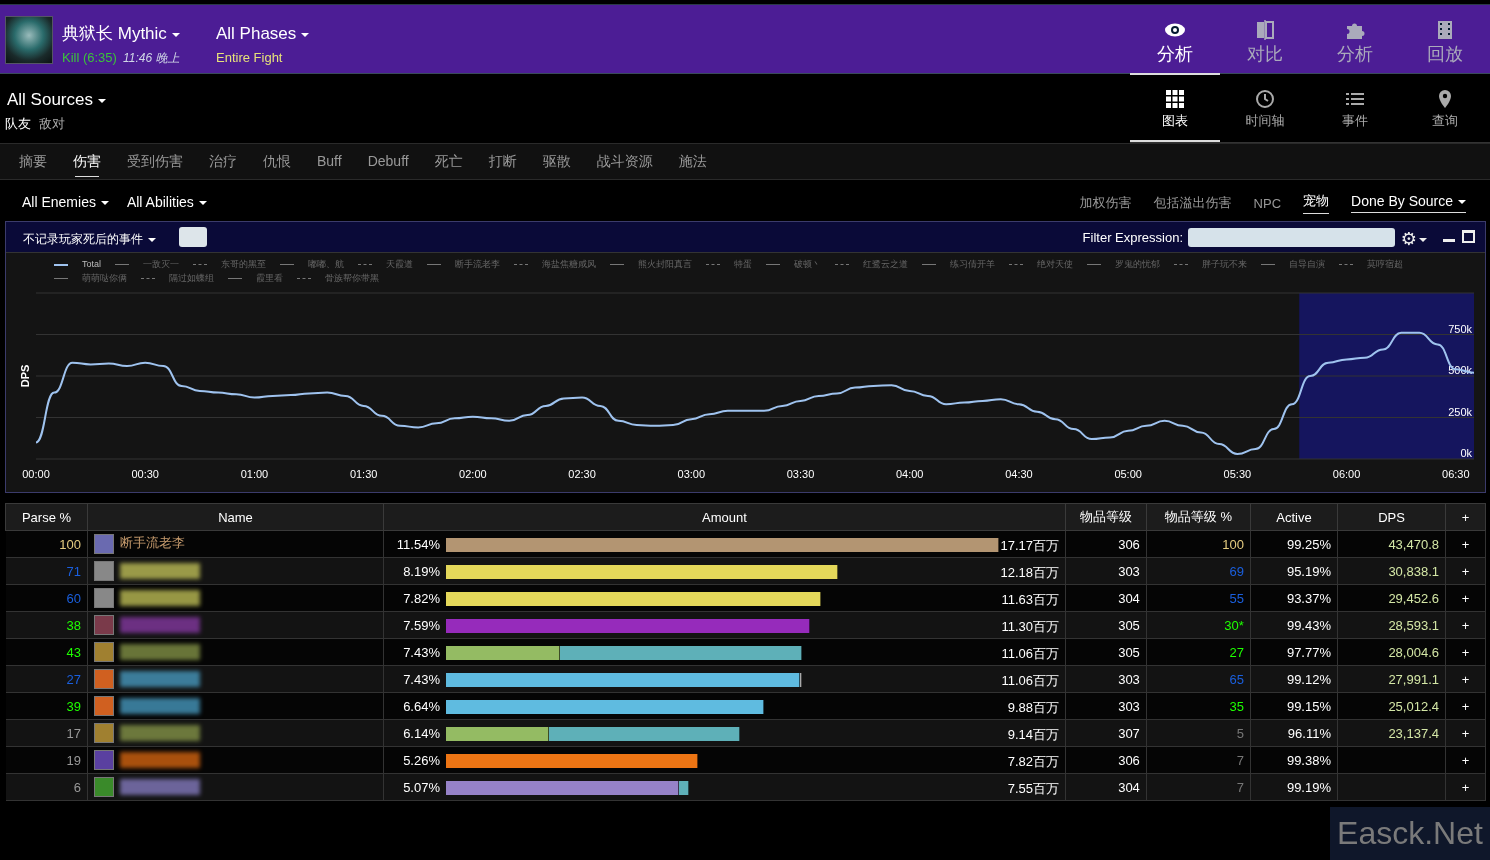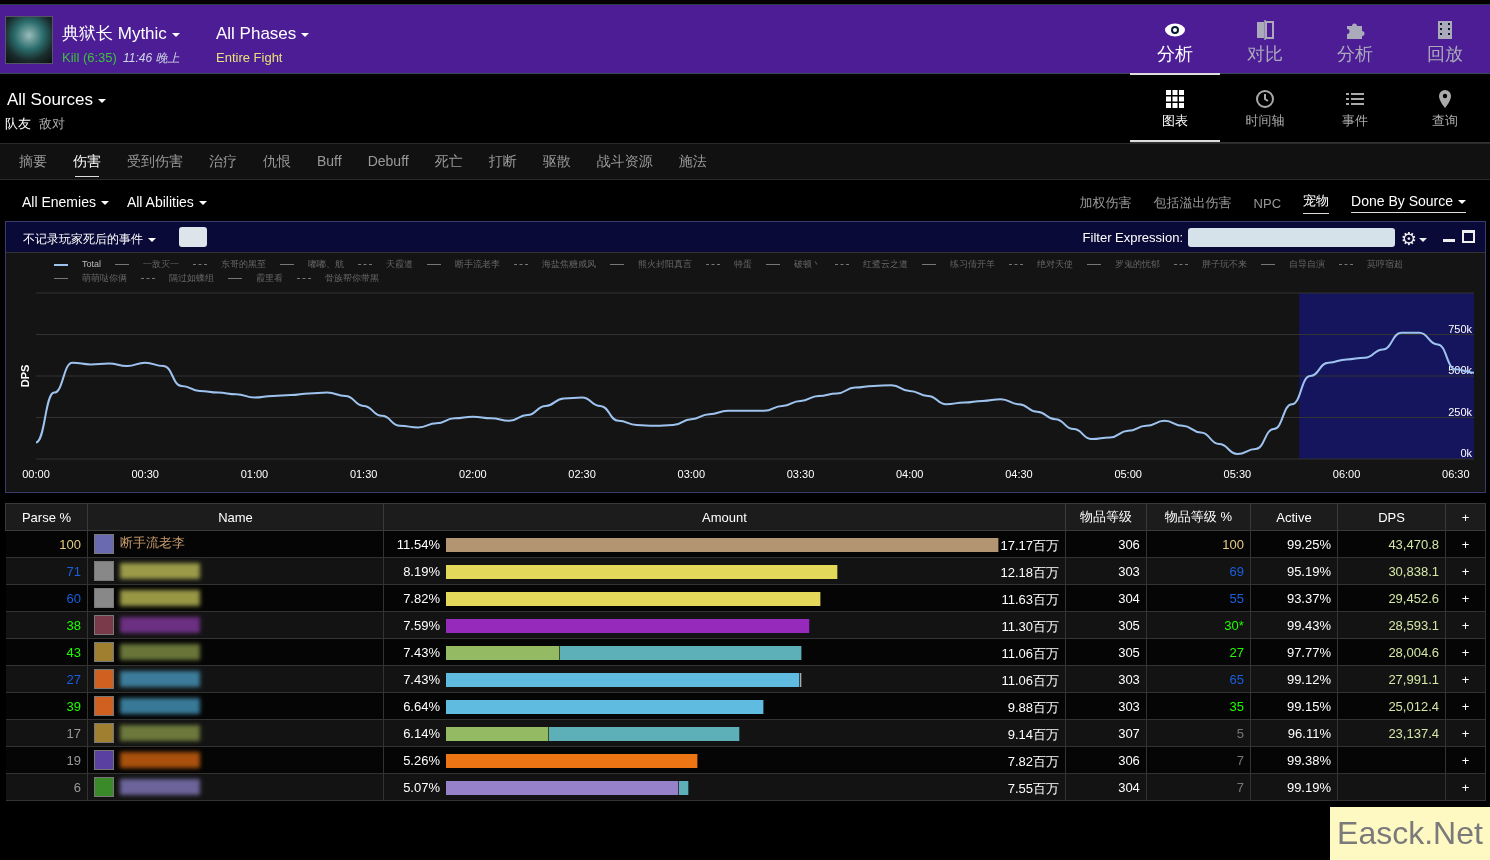--- a/index.html
+++ b/index.html
@@ -61,21 +61,21 @@
   td.name { width: 296px; }
   .spec { display: inline-block; width: 20px; height: 20px; vertical-align: middle; border: 1px solid #777; margin-right: 6px; }
   .blur { display: inline-block; height: 16px; width: 80px; vertical-align: middle; filter: blur(2px); opacity: 0.75; }
   .amt-cell { position: relative; width: 682px; }
   .amt-pct { position: absolute; left: 6px; top: 6px; width: 50px; text-align: right; color: #fff; }
   .bar { position: absolute; left: 62px; top: 7px; height: 14px; display: flex; }
   .bar div { height: 14px; border-right: 1px solid rgba(0,0,0,0.6); }
   .amt-val { position: absolute; right: 6px; top: 6px; color: #fff; }
   td.dps { color: #d4e7a6; text-align: right; width: 108px; }
   td.plus { text-align: center; width: 40px; color: #fff; }
-  .watermark { position: absolute; left: 1330px; top: 807px; width: 160px; height: 53px; background: #fef9c3; color: #7a7a7a; font-size: 32px; text-align: center; line-height: 53px; }
+  .watermark { position: absolute; left: 1330px; top: 807px; width: 160px; height: 53px; background: #0f172a; color: #7a7a7a; font-size: 32px; text-align: center; line-height: 53px; }
 </style>
 </head>
 <body>
 
 <div class="topbar">
   <div class="boss-avatar"></div>
   <div class="boss-name"><span>典狱长 Mythic</span><span class="caret"></span></div>
   <div class="boss-sub"><span class="kill">Kill (6:35)</span><span class="kill-time">11:46 晚上</span></div>
   <div class="phase-name"><span>All Phases</span><span class="caret"></span></div>
   <div class="phase-sub">Entire Fight</div>

